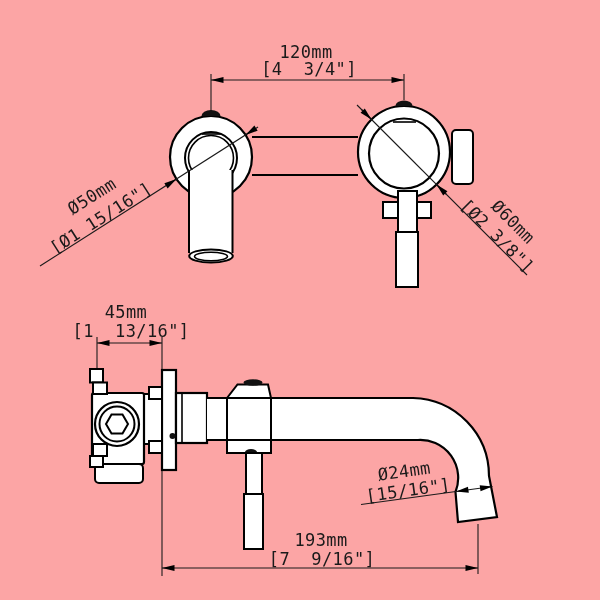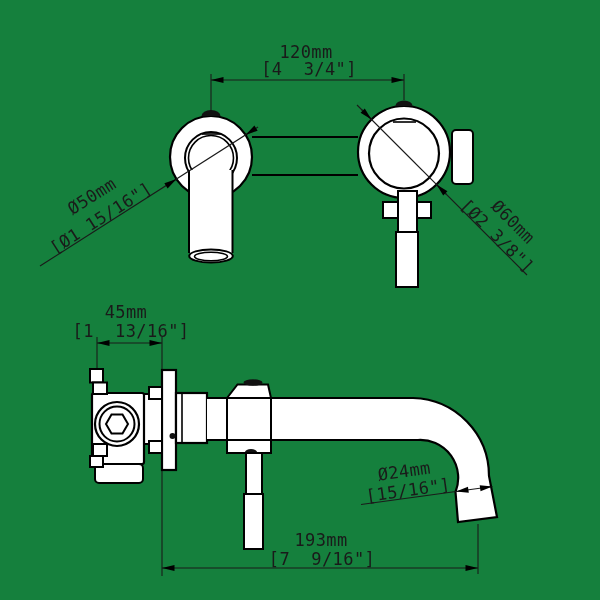--- a/index.html
+++ b/index.html
@@ -1,16 +1,16 @@
 <!DOCTYPE html>
 <html><head>
 <meta charset="utf-8">
 <style>
   html,body{margin:0;padding:0;background:#ffffff;}
-  .canvas{width:600px;height:600px;background:#15803d;position:relative;overflow:hidden;}
+  .canvas{width:600px;height:600px;background:#fca5a5;position:relative;overflow:hidden;}
   svg{display:block;}
   text.dim{
     font-family:"DejaVu Sans Mono", monospace;
     font-size:17px;
     letter-spacing:0.4px;
     fill:#1a1a1a;
     text-anchor:middle;
     white-space:pre;
   }
   .obj{stroke:#000000;fill:none;stroke-width:2;}

